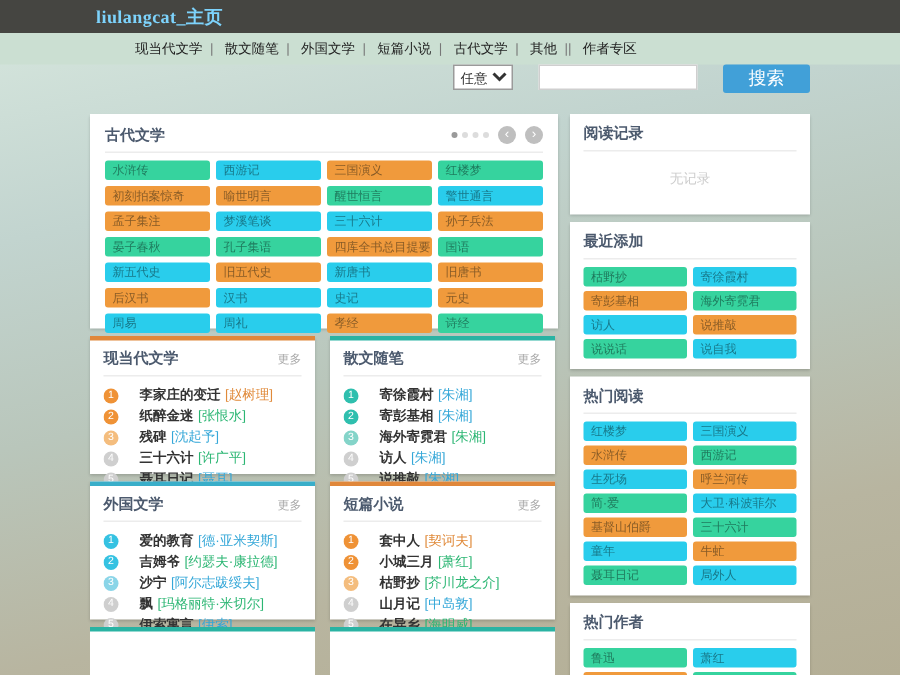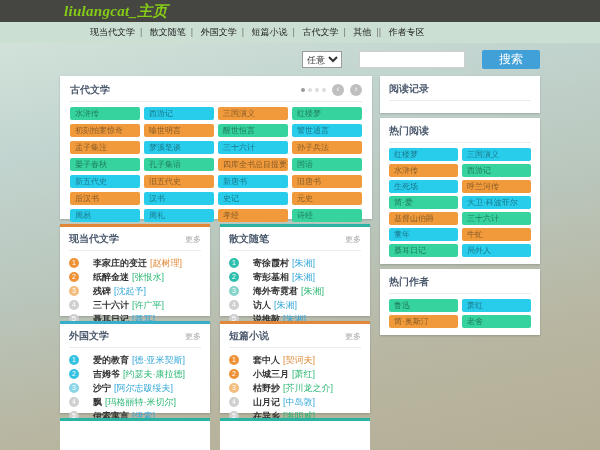--- a/index.html
+++ b/index.html
@@ -9,27 +9,27 @@
     overflow:hidden;
   }
   .page {
     width:600px; height:450px; overflow:hidden; position:relative;
     background:linear-gradient(168deg,#d7e7de 0%,#c2d4cf 28%,#b9c6bb 52%,#b8b5a0 78%,#b4ae95 100%);
   }
   
   .topbar { height:22px; background:#454541; line-height:22px; padding-left:64px; }
   .topbar .site-title {
     font-family:"Liberation Serif","DejaVu Serif",serif; font-weight:bold;
-    font-size:15px; color:#84cc16; letter-spacing:0.3px;font-style:italic;
+    font-size:12px; color:#7dd3fc; letter-spacing:0.3px;
   }
   .navbar { height:21px; background:#cbdfd2; line-height:21px; padding-left:88px; font-size:9px; color:#222; }
   .navbar .nav-item { cursor:pointer; padding:0 2px; }
   .navbar .sep { color:#777; padding:0 3px; }
   
-  .search-row { height:33px; width:480px; margin-left:60px; display:flex; justify-content:flex-end; align-items:center; gap:17px; }
+  .search-row { height:33px; width:480px; margin-left:60px; display:flex; justify-content:flex-end; gap:17px; }
   .search-row select { height:17px; font-size:9px; border:1px solid #9a9a9a; background:#fff; color:#333; }
   .search-row input { height:17px; width:106px; border:1px solid #cfcfcf; background:#fff; font-size:9px; padding:0 3px; }
   .search-btn { height:19px; width:58px; background:#41a0d8; color:#fff; border:none; font-size:12px; border-radius:2px; cursor:pointer; }
   
   .main { width:480px; margin-left:60px; display:flex; gap:8px; }
   .col-left { width:312px; }
   .col-right { width:160px; }
   .card { background:#fff; box-shadow:0 1px 2px rgba(0,0,0,0.18); }
   .card-head { display:flex; justify-content:space-between; align-items:center; }
   .card-title { font-size:10px; font-weight:bold; color:#4c5a6e; }
@@ -278,22 +278,47 @@
       </div>
     </div>
 
     <div class="col-right">
 
       <div class="card side-card">
         <div class="card-head">
           <span class="card-title">阅读记录</span>
         </div>
         <div class="divider"></div>
-      </div>
-
+        <div class="empty-text">无记录</div>
+      </div>
+
+      <div class="card side-card mt">
+        <div class="card-head">
+          <span class="card-title">最近添加</span>
+        </div>
+        <div class="divider"></div>
+        <div class="tag-grid2">
+
+            <span class="tag green">枯野抄</span>
+
+            <span class="tag cyan">寄徐霞村</span>
+
+            <span class="tag orange">寄彭基相</span>
+
+            <span class="tag green">海外寄霓君</span>
+
+            <span class="tag cyan">访人</span>
+
+            <span class="tag orange">说推敲</span>
+
+            <span class="tag green">说说话</span>
+
+            <span class="tag cyan">说自我</span>
+          </div>
+      </div>
 
       <div class="card side-card mt">
         <div class="card-head">
           <span class="card-title">热门阅读</span>
         </div>
         <div class="divider"></div>
         <div class="tag-grid2">
 
             <span class="tag cyan">红楼梦</span>
 

